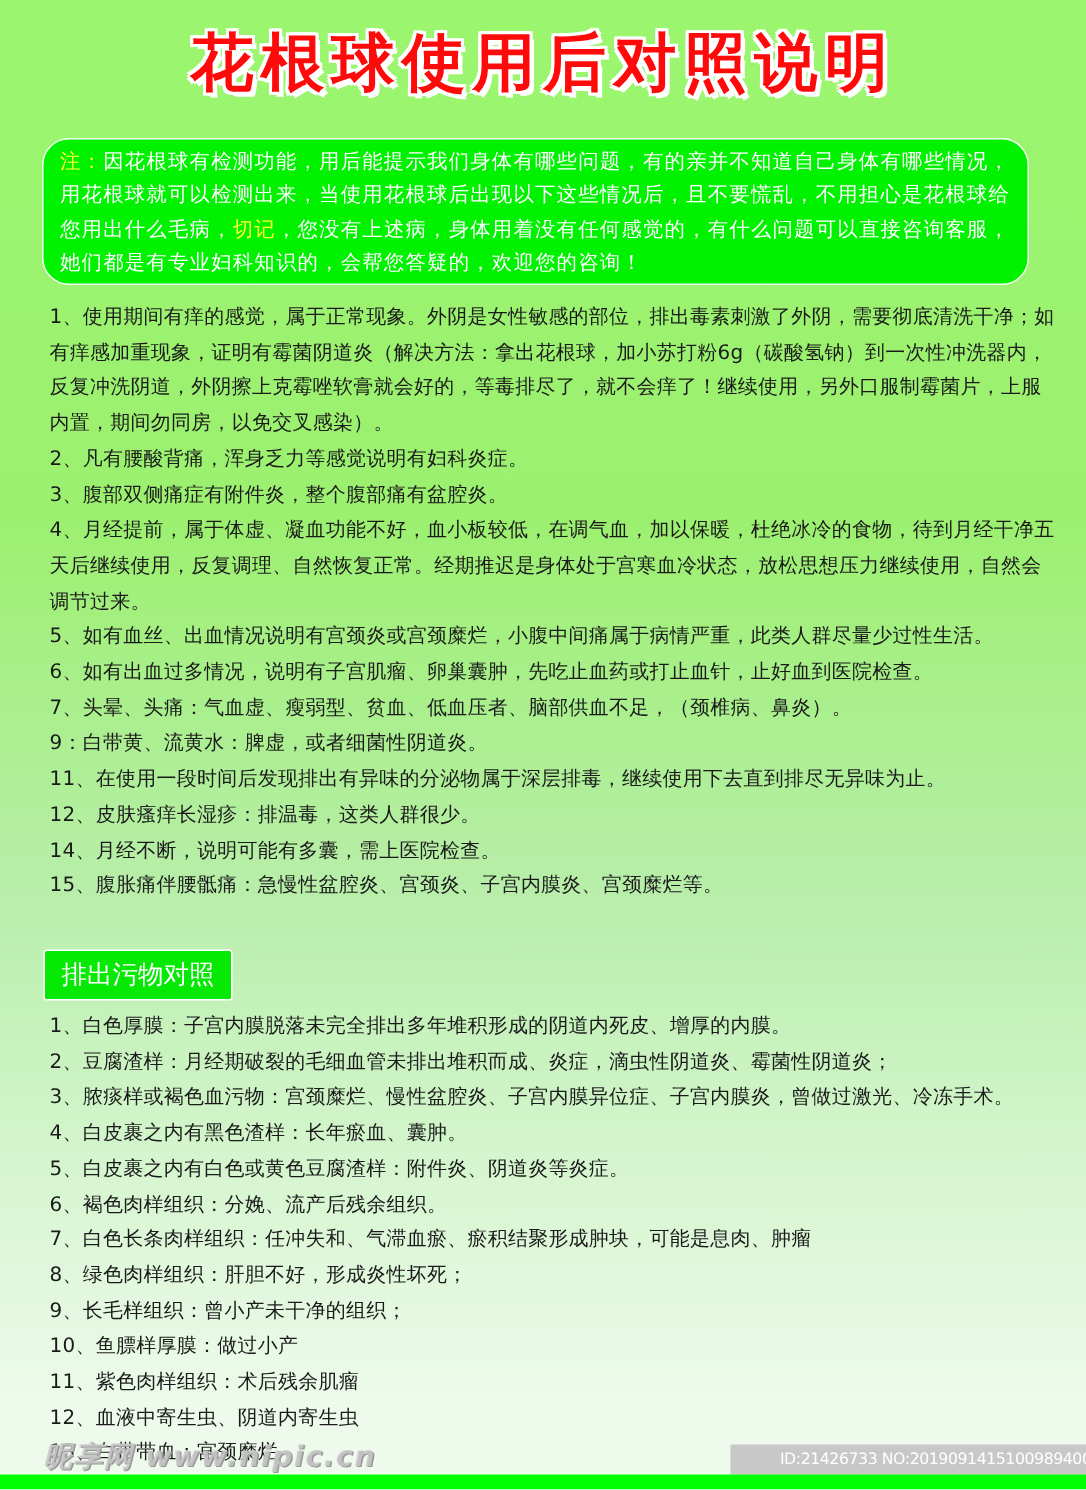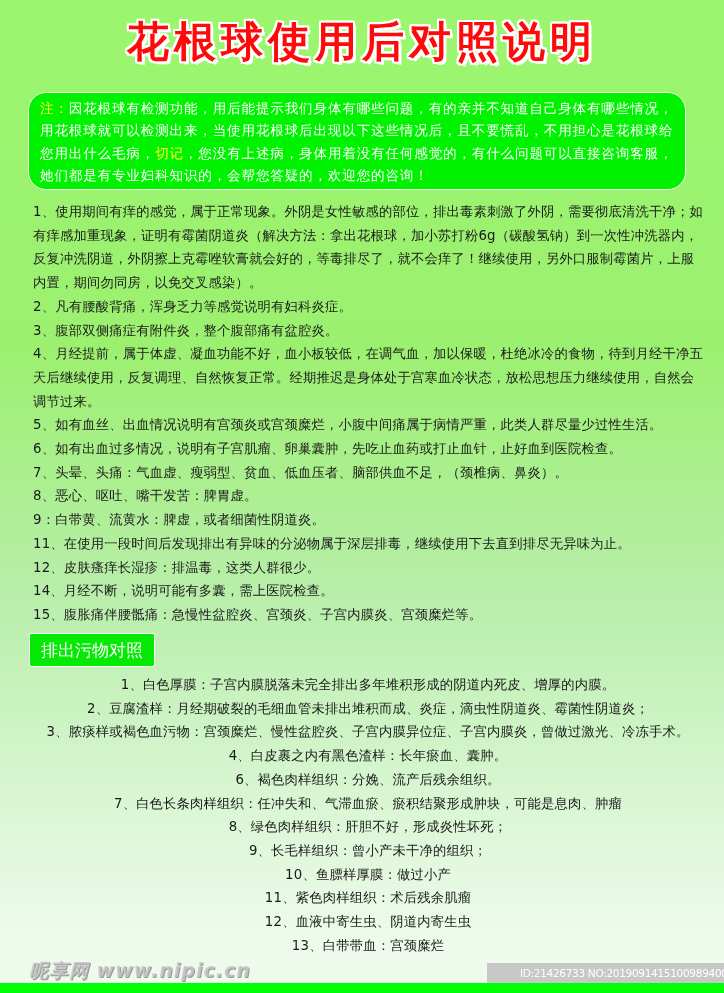--- a/index.html
+++ b/index.html
@@ -26,21 +26,21 @@
     position: absolute; left: 33px; width: 670px;
     color: #1a1a1a; font-size: 13.3px; line-height: 23.7px; letter-spacing: 0.2px;
   }
   .list p { margin: 0; }
   .list1 { top: 200px; }
   .section-tag {
     position: absolute; left: 29px; top: 633px; width: 124px; height: 32px;
     background: #05e905; border: 1.5px solid #ffffff; border-radius: 2px;
     color: #ffffff; font-size: 17px; line-height: 32px; text-align: center;
   }
-  .list2 { top: 673px; text-align: center; }
+  .list2 { top: 673px; }
   .footer-bar {
     position: absolute; left: 0; top: 983px; width: 724px; height: 10px; background: #00ff00;
   }
   .watermark-id {
     position: absolute; left: 487px; top: 963px; width: 230px; height: 20px;
     background: #c8c8c8; color: #ffffff; font-size: 10.5px; line-height: 20px; text-align: center;
     letter-spacing: -0.3px;
     padding-left: 25px;
   }
   .watermark-logo {
@@ -60,35 +60,35 @@
 </div>
 
 <div class="list list1">
   <p>1、使用期间有痒的感觉，属于正常现象。外阴是女性敏感的部位，排出毒素刺激了外阴，需要彻底清洗干净；如有痒感加重现象，证明有霉菌阴道炎（解决方法：拿出花根球，加小苏打粉6g（碳酸氢钠）到一次性冲洗器内，反复冲洗阴道，外阴擦上克霉唑软膏就会好的，等毒排尽了，就不会痒了！继续使用，另外口服制霉菌片，上服内置，期间勿同房，以免交叉感染）。</p>
   <p>2、凡有腰酸背痛，浑身乏力等感觉说明有妇科炎症。</p>
   <p>3、腹部双侧痛症有附件炎，整个腹部痛有盆腔炎。</p>
   <p>4、月经提前，属于体虚、凝血功能不好，血小板较低，在调气血，加以保暖，杜绝冰冷的食物，待到月经干净五天后继续使用，反复调理、自然恢复正常。经期推迟是身体处于宫寒血冷状态，放松思想压力继续使用，自然会调节过来。</p>
   <p>5、如有血丝、出血情况说明有宫颈炎或宫颈糜烂，小腹中间痛属于病情严重，此类人群尽量少过性生活。</p>
   <p>6、如有出血过多情况，说明有子宫肌瘤、卵巢囊肿，先吃止血药或打止血针，止好血到医院检查。</p>
   <p>7、头晕、头痛：气血虚、瘦弱型、贫血、低血压者、脑部供血不足，（颈椎病、鼻炎）。</p>
-  <p>8、恶心、呕吐、嘴干发苦：脾胃虚。</p>
   <p>9：白带黄、流黄水：脾虚，或者细菌性阴道炎。</p>
   <p>11、在使用一段时间后发现排出有异味的分泌物属于深层排毒，继续使用下去直到排尽无异味为止。</p>
   <p>12、皮肤瘙痒长湿疹：排温毒，这类人群很少。</p>
   <p>14、月经不断，说明可能有多囊，需上医院检查。</p>
   <p>15、腹胀痛伴腰骶痛：急慢性盆腔炎、宫颈炎、子宫内膜炎、宫颈糜烂等。</p>
 </div>
 
 <div class="section-tag">排出污物对照</div>
 
 <div class="list list2">
   <p>1、白色厚膜：子宫内膜脱落未完全排出多年堆积形成的阴道内死皮、增厚的内膜。</p>
   <p>2、豆腐渣样：月经期破裂的毛细血管未排出堆积而成、炎症，滴虫性阴道炎、霉菌性阴道炎；</p>
   <p>3、脓痰样或褐色血污物：宫颈糜烂、慢性盆腔炎、子宫内膜异位症、子宫内膜炎，曾做过激光、冷冻手术。</p>
   <p>4、白皮裹之内有黑色渣样：长年瘀血、囊肿。</p>
+  <p>5、白皮裹之内有白色或黄色豆腐渣样：附件炎、阴道炎等炎症。</p>
   <p>6、褐色肉样组织：分娩、流产后残余组织。</p>
   <p>7、白色长条肉样组织：任冲失和、气滞血瘀、瘀积结聚形成肿块，可能是息肉、肿瘤</p>
   <p>8、绿色肉样组织：肝胆不好，形成炎性坏死；</p>
   <p>9、长毛样组织：曾小产未干净的组织；</p>
   <p>10、鱼膘样厚膜：做过小产</p>
   <p>11、紫色肉样组织：术后残余肌瘤</p>
   <p>12、血液中寄生虫、阴道内寄生虫</p>
   <p>13、白带带血：宫颈糜烂</p>
 </div>
 

